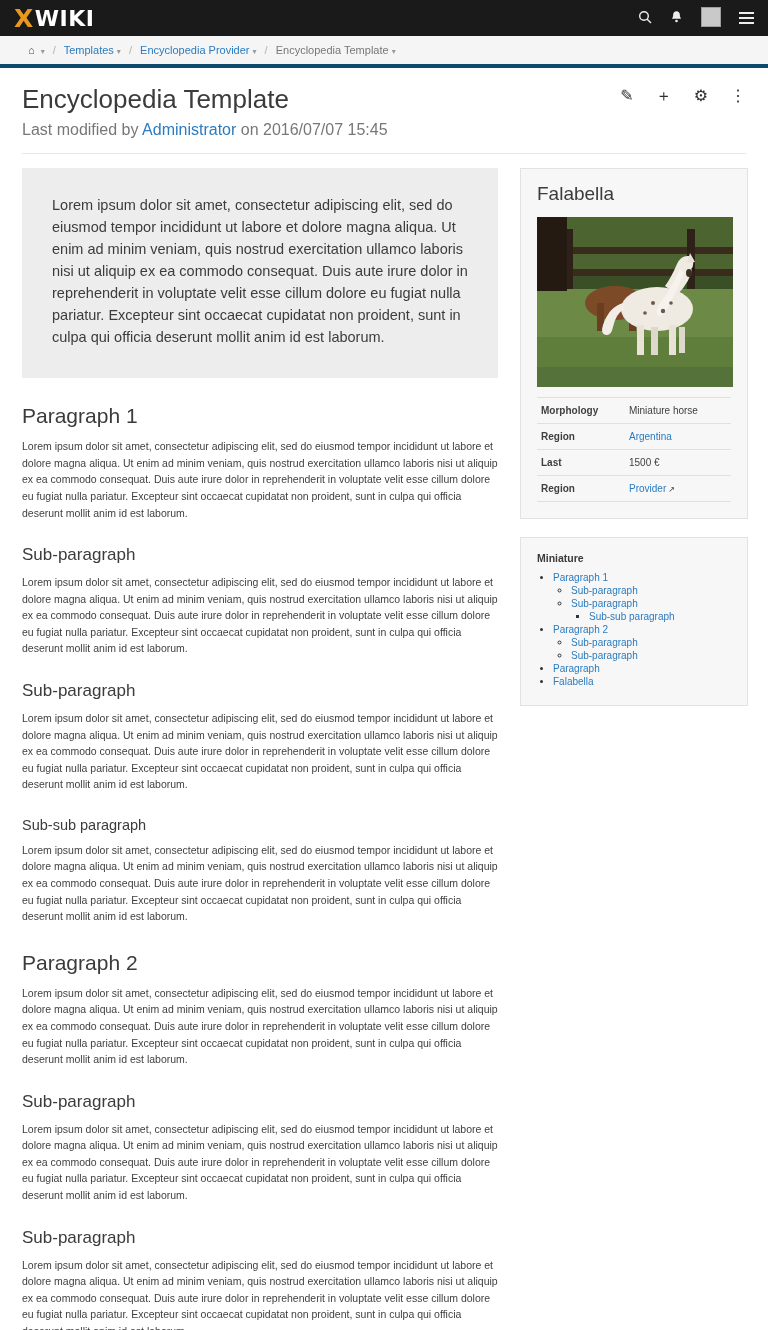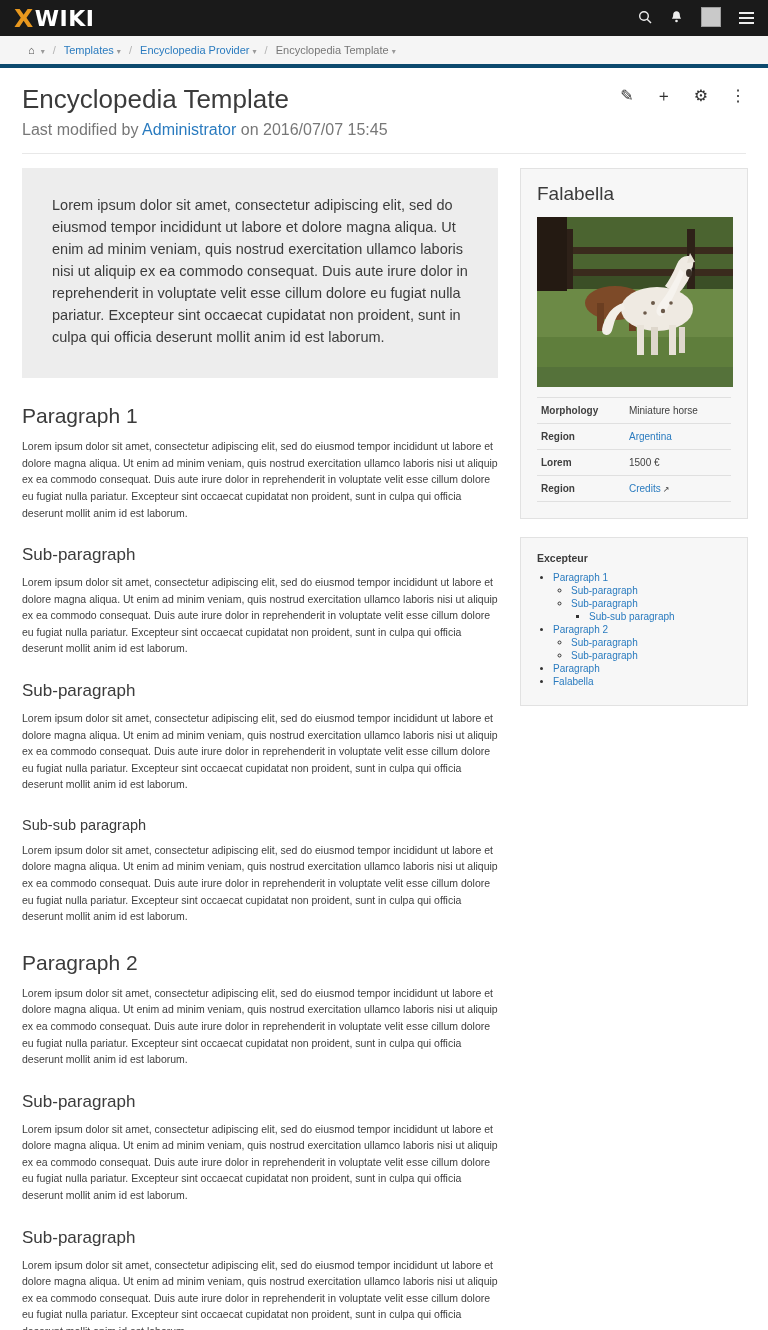--- a/index.html
+++ b/index.html
@@ -353,33 +353,33 @@
         <tbody>
             <tr>
           <td class="k">Morphology</td>
           <td>Miniature horse</td>
         </tr>
         <tr>
           <td class="k">Region</td>
           <td><a href="#">Argentina</a></td>
         </tr>
         <tr>
-          <td class="k">Lorem</td>
+          <td class="k">Last</td>
           <td>1500 €</td>
         </tr>
         <tr>
           <td class="k">Region</td>
-          <td><a href="#">Credits</a><span class="ext">↗</span></td>
+          <td><a href="#">Provider</a><span class="ext">↗</span></td>
         </tr>
       </tbody>
         </table>
     </div>
 
     <div class="panel">
-      <div class="contents-title">Excepteur</div>
+      <div class="contents-title">Miniature</div>
       <ul class="toc">
         <li>
           <a href="#">Paragraph 1</a>
           <ul>
             <li><a href="#">Sub-paragraph</a></li>
             <li>
               <a href="#">Sub-paragraph</a>
               <ul>
                 <li><a href="#">Sub-sub paragraph</a></li>
               </ul>

